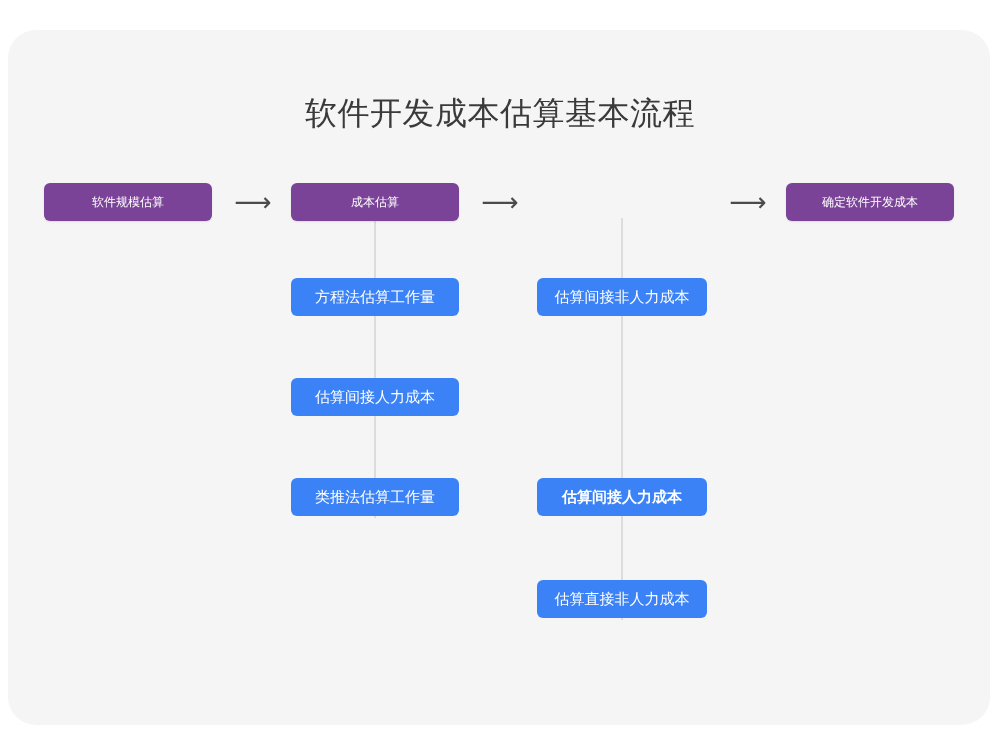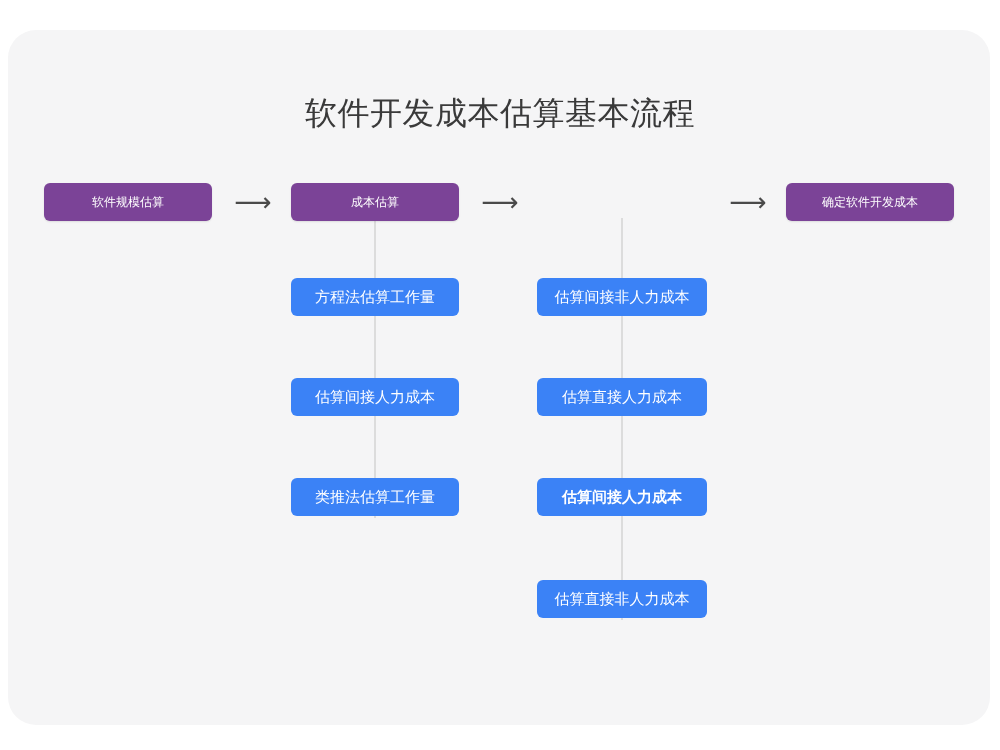--- a/index.html
+++ b/index.html
@@ -135,23 +135,20 @@
   </div>
 
   <div class="node secondary" style="left:537px; top:278px; width:170px;">
     <span>估算间接非人力成本</span>
   </div>
 
   <div class="node secondary" style="left:291px; top:478px; width:168px;">
     <span>类推法估算工作量</span>
   </div>
 
-  <div class="node secondary" style="left:537px; top:378px; width:170px;">
-    <span>估算直接人力成本</span>
-  </div>
 
   <div class="node secondary" style="left:537px; top:478px; width:170px;font-weight:bold;">
     <span>估算间接人力成本</span>
   </div>
 
   <div class="node secondary" style="left:537px; top:580px; width:170px;">
     <span>估算直接非人力成本</span>
   </div>
 
 </div>

